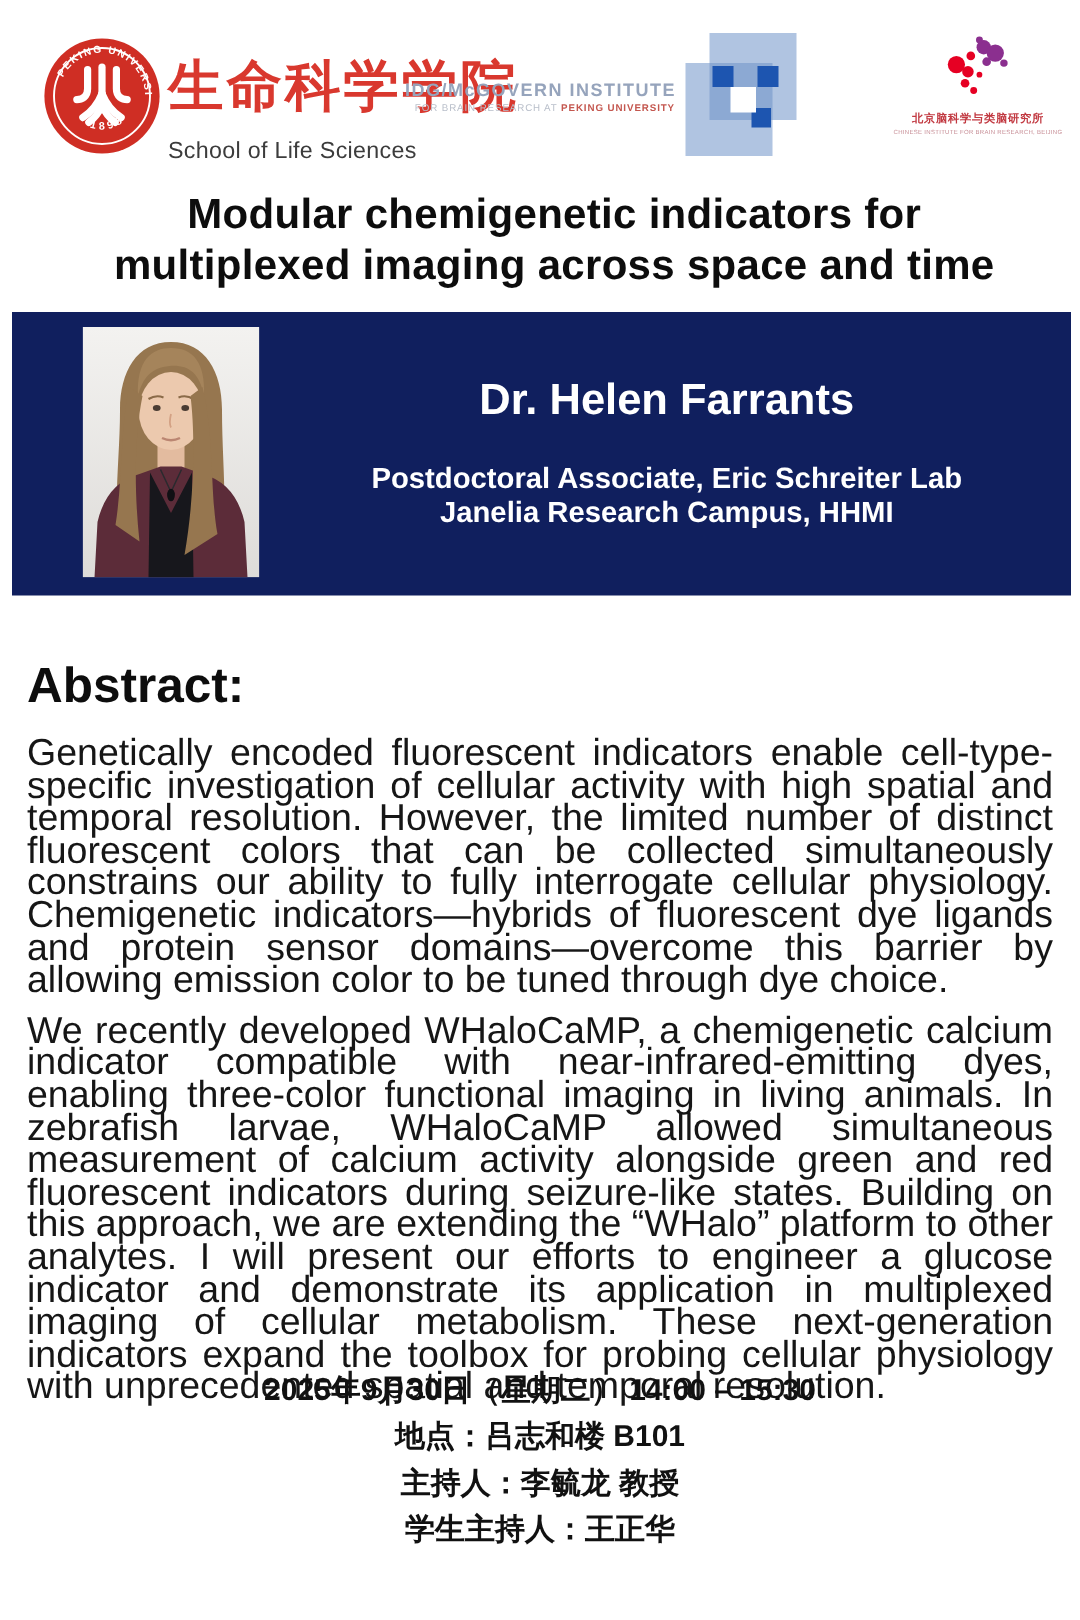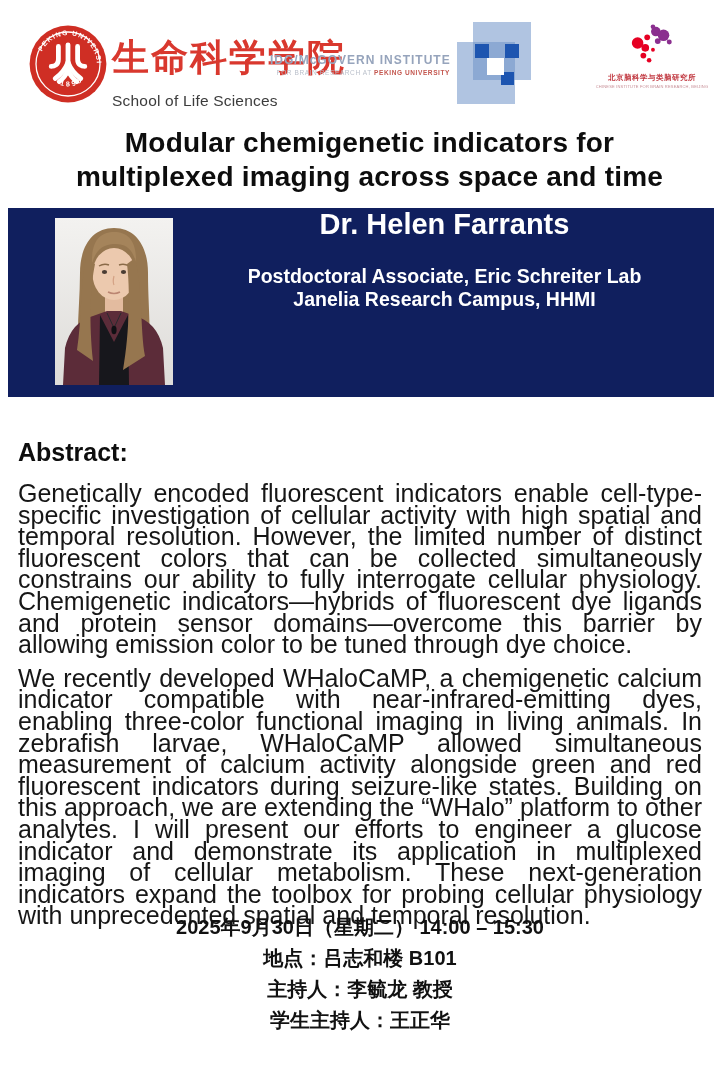--- a/index.html
+++ b/index.html
@@ -25,27 +25,27 @@
   .sq-white{background:#ffffff;}
   .cibr{position:absolute;left:592px;top:20px;width:120px;text-align:center;}
   .cibr-zh{font-size:7.5px;font-weight:bold;color:#c23a42;letter-spacing:0.5px;margin-top:1px;white-space:nowrap;}
   .cibr-en{font-size:4px;color:#c78e96;letter-spacing:0.2px;margin-top:1px;white-space:nowrap;}
   
   .title{margin-top:8px;text-align:center;font-size:28px;font-weight:bold;color:#0d0d0d;line-height:34px;letter-spacing:0.2px;padding-left:19px;}
   
   .banner{position:absolute;left:8px;top:208px;width:706px;height:189px;background:#101f5e;}
   .photo{position:absolute;left:47px;top:10px;width:118px;height:167px;overflow:hidden;}
   .speaker{position:absolute;left:175px;right:8px;top:0;height:100%;
-    display:flex;flex-direction:column;align-items:center;color:#ffffff;text-align:center;}
+    display:flex;flex-direction:column;justify-content:center;align-items:center;color:#ffffff;text-align:center;}
   .speaker-name{font-size:29px;font-weight:bold;margin-bottom:24px;}
   .speaker-role{font-size:19.5px;font-weight:bold;}
   .speaker-affil{font-size:19.5px;font-weight:bold;}
   
   .abstract{position:absolute;left:18px;top:438px;width:684px;color:#161616;}
-  .abstract-h{font-size:25px;font-weight:bold;color:#0d0d0d;}
+  .abstract-h{font-size:33px;font-weight:bold;color:#0d0d0d;}
   .abstract p{margin:0;font-size:25px;line-height:21.6px;text-align:justify;}
   .abstract .p1{margin-top:16px;}
   .abstract .p2{margin-top:12px;}
   
   .details{position:absolute;left:0;top:912px;width:720px;text-align:center;
     font-size:20px;font-weight:bold;color:#111111;line-height:31px;}
 </style>
 </head>
 <body>
 

